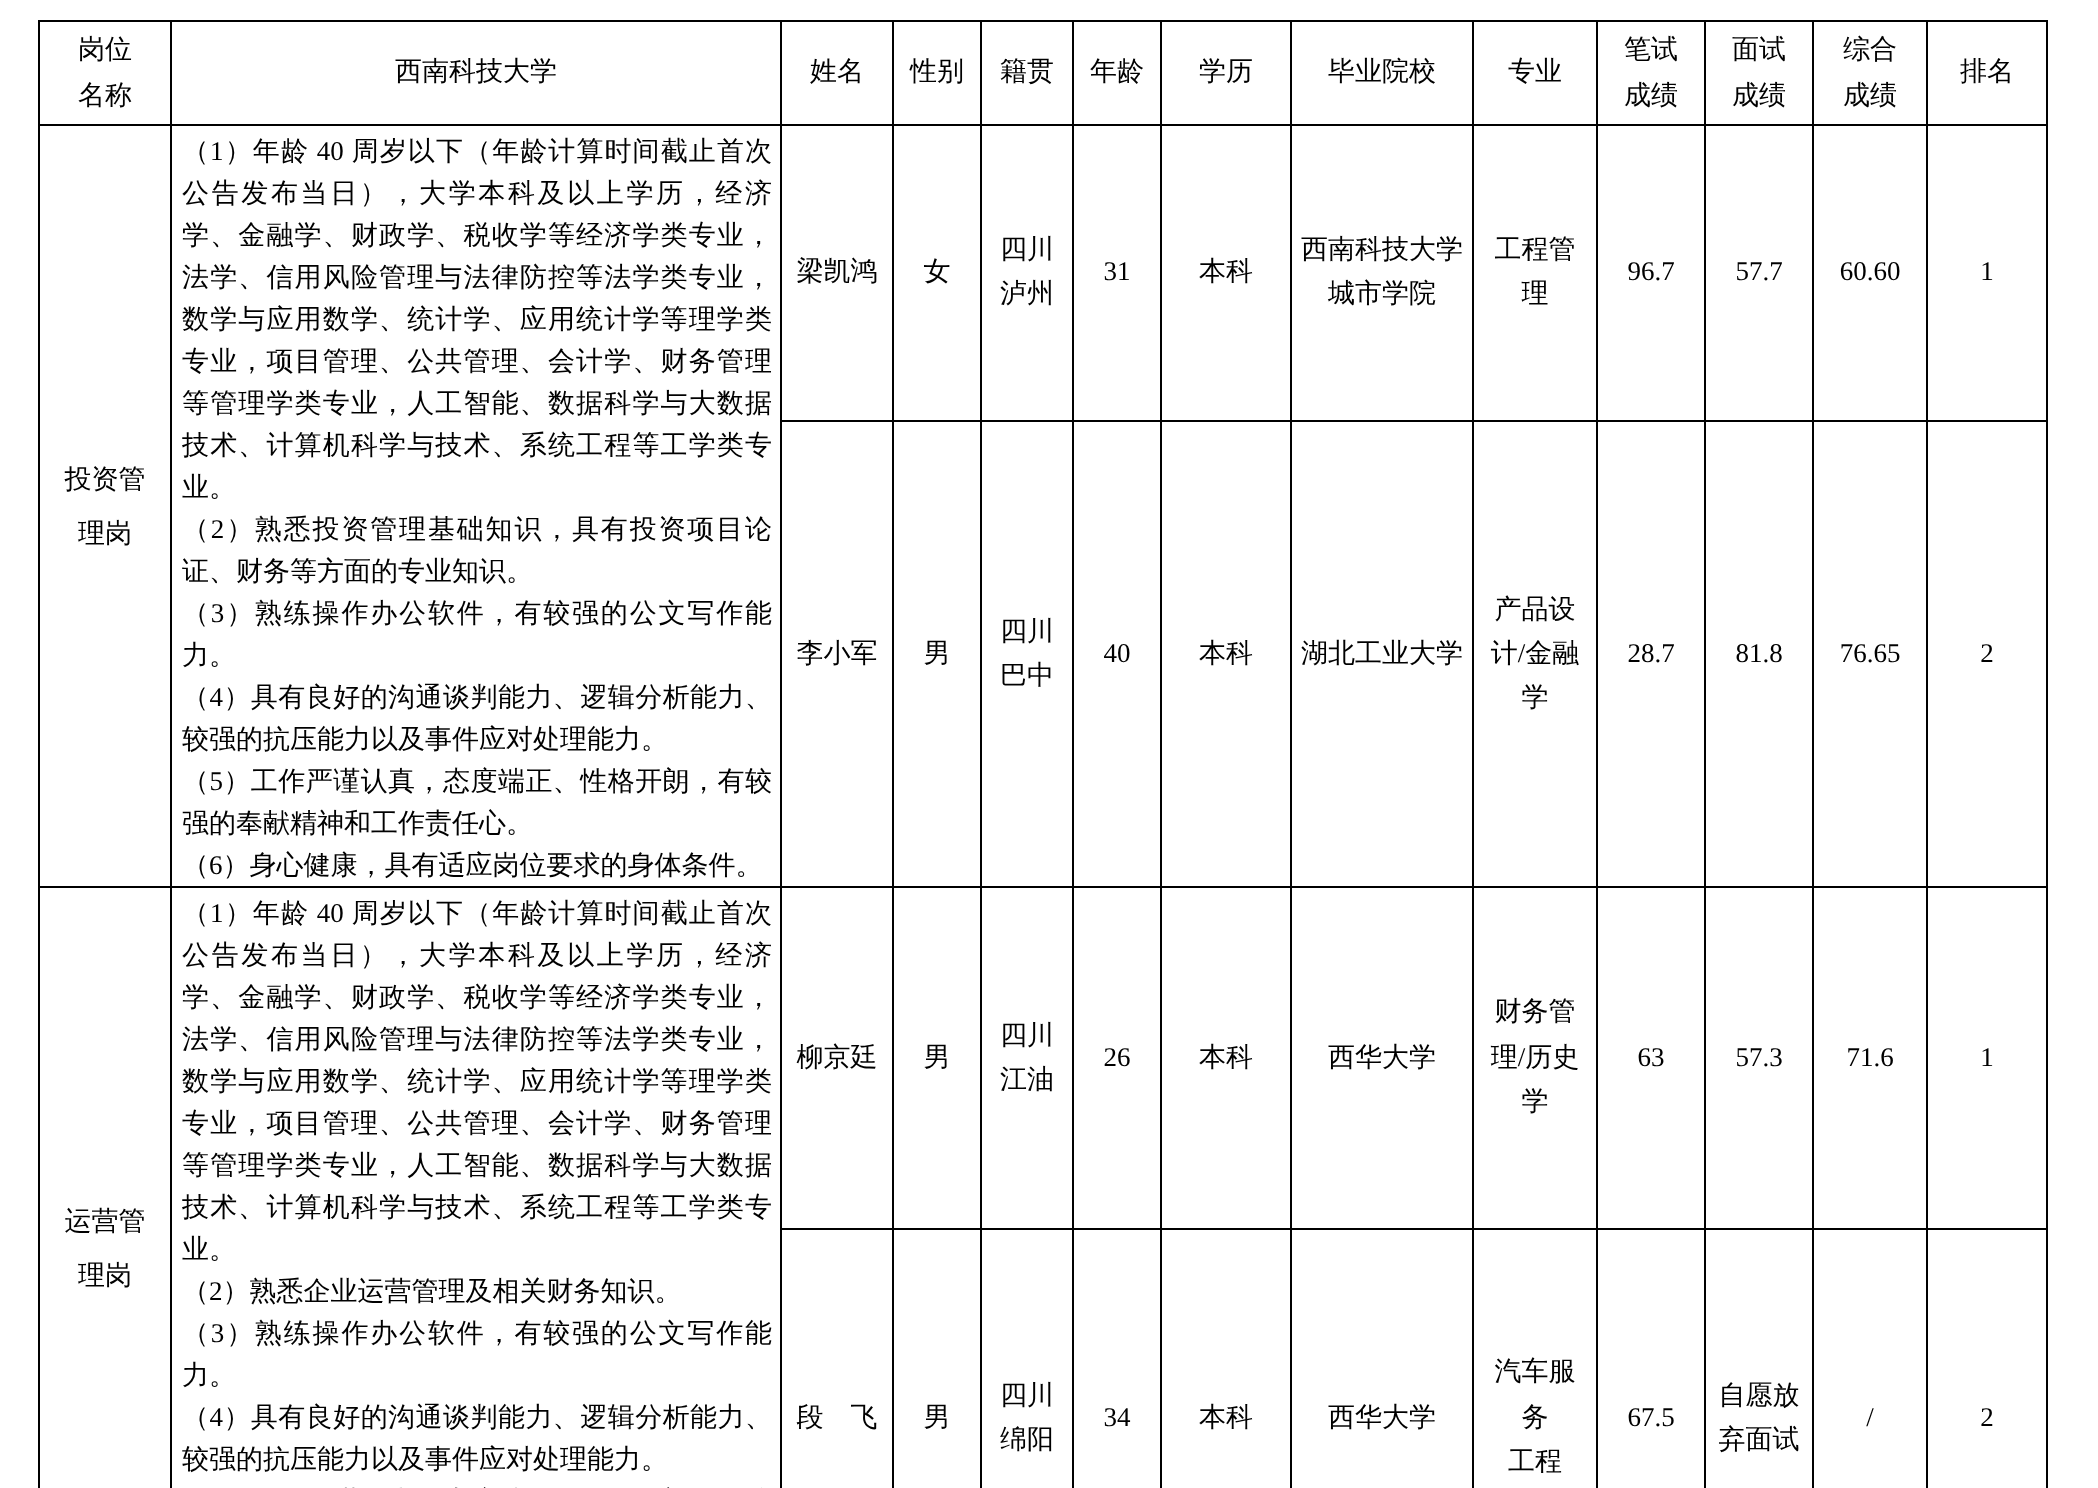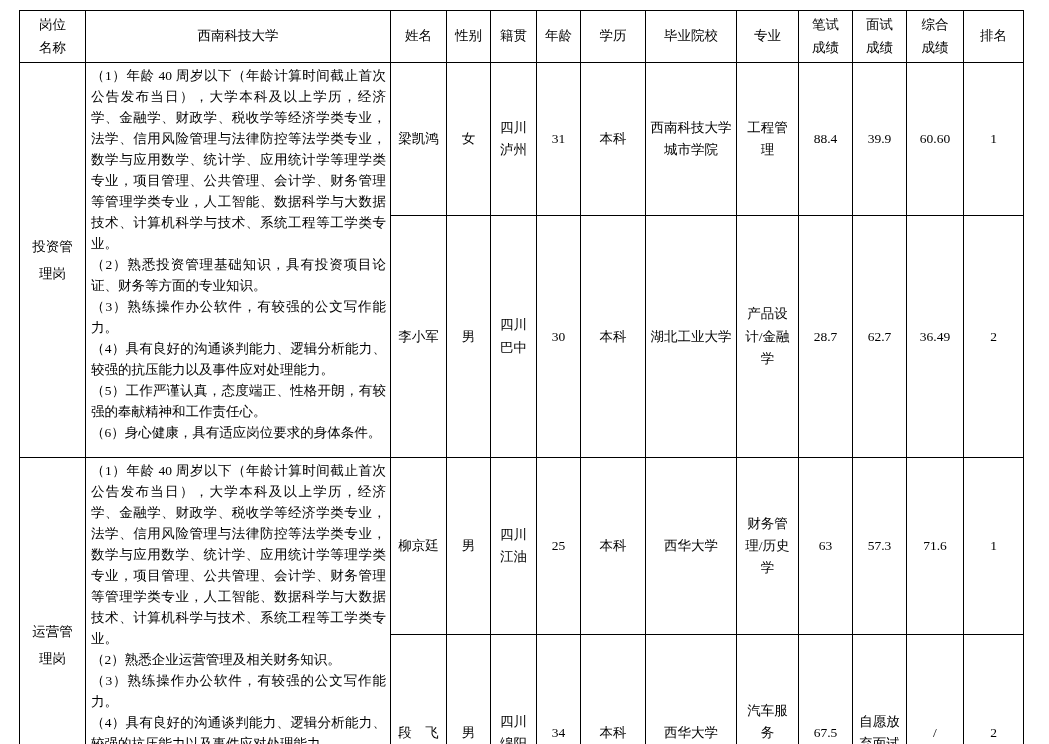--- a/index.html
+++ b/index.html
@@ -25,21 +25,21 @@
     vertical-align: middle;
     white-space: pre-line;
     line-height: 1.65;
     padding: 2px 3px;
     overflow: hidden;
   }
   .doc-table th { line-height: 1.7; }
   .doc-table td.req-cell {
     text-align: justify;
     line-height: 21px;
-    padding: 2px 4px 14px 5px;
+    padding: 2px 4px 0 5px;
   }
   .doc-table td.position-cell { line-height: 2.0; }
 </style>
 </head>
 <body>
 
 <table class="doc-table">
   <colgroup>
     <col style="width:66px">
       <col style="width:305px">
@@ -89,55 +89,55 @@
         <td>梁凯鸿</td>
         <td>女</td>
         <td>四川
 泸州</td>
         <td>31</td>
         <td>本科</td>
         <td>西南科技大学
 城市学院</td>
         <td>工程管
 理</td>
-        <td>88.4</td>
-        <td>39.9</td>
+        <td>96.7</td>
+        <td>57.7</td>
         <td>60.60</td>
         <td>1</td>
       </tr>
       <tr style="height: 205px;">
         <td>李小军</td>
         <td>男</td>
         <td>四川
 巴中</td>
-        <td>30</td>
+        <td>40</td>
         <td>本科</td>
         <td>湖北工业大学</td>
         <td>产品设
 计/金融
 学</td>
         <td>28.7</td>
-        <td>62.7</td>
-        <td>36.49</td>
+        <td>81.8</td>
+        <td>76.65</td>
         <td>2</td>
       </tr>
       <tr style="height: 157px;">
         <td class="position-cell" rowspan="2">运营管
 理岗</td>
         <td class="req-cell" rowspan="2">（1）年龄 40 周岁以下（年龄计算时间截止首次公告发布当日），大学本科及以上学历，经济学、金融学、财政学、税收学等经济学类专业，法学、信用风险管理与法律防控等法学类专业，数学与应用数学、统计学、应用统计学等理学类专业，项目管理、公共管理、会计学、财务管理等管理学类专业，人工智能、数据科学与大数据技术、计算机科学与技术、系统工程等工学类专业。
 （2）熟悉企业运营管理及相关财务知识。
 （3）熟练操作办公软件，有较强的公文写作能力。
 （4）具有良好的沟通谈判能力、逻辑分析能力、较强的抗压能力以及事件应对处理能力。
 （5）工作严谨认真，态度端正、性格开朗，有较强的奉献精神和工作责任心。
 （6）身心健康，具有适应岗位要求的身体条件。</td>
         <td>柳京廷</td>
         <td>男</td>
         <td>四川
 江油</td>
-        <td>25</td>
+        <td>26</td>
         <td>本科</td>
         <td>西华大学</td>
         <td>财务管
 理/历史
 学</td>
         <td>63</td>
         <td>57.3</td>
         <td>71.6</td>
         <td>1</td>
       </tr>

